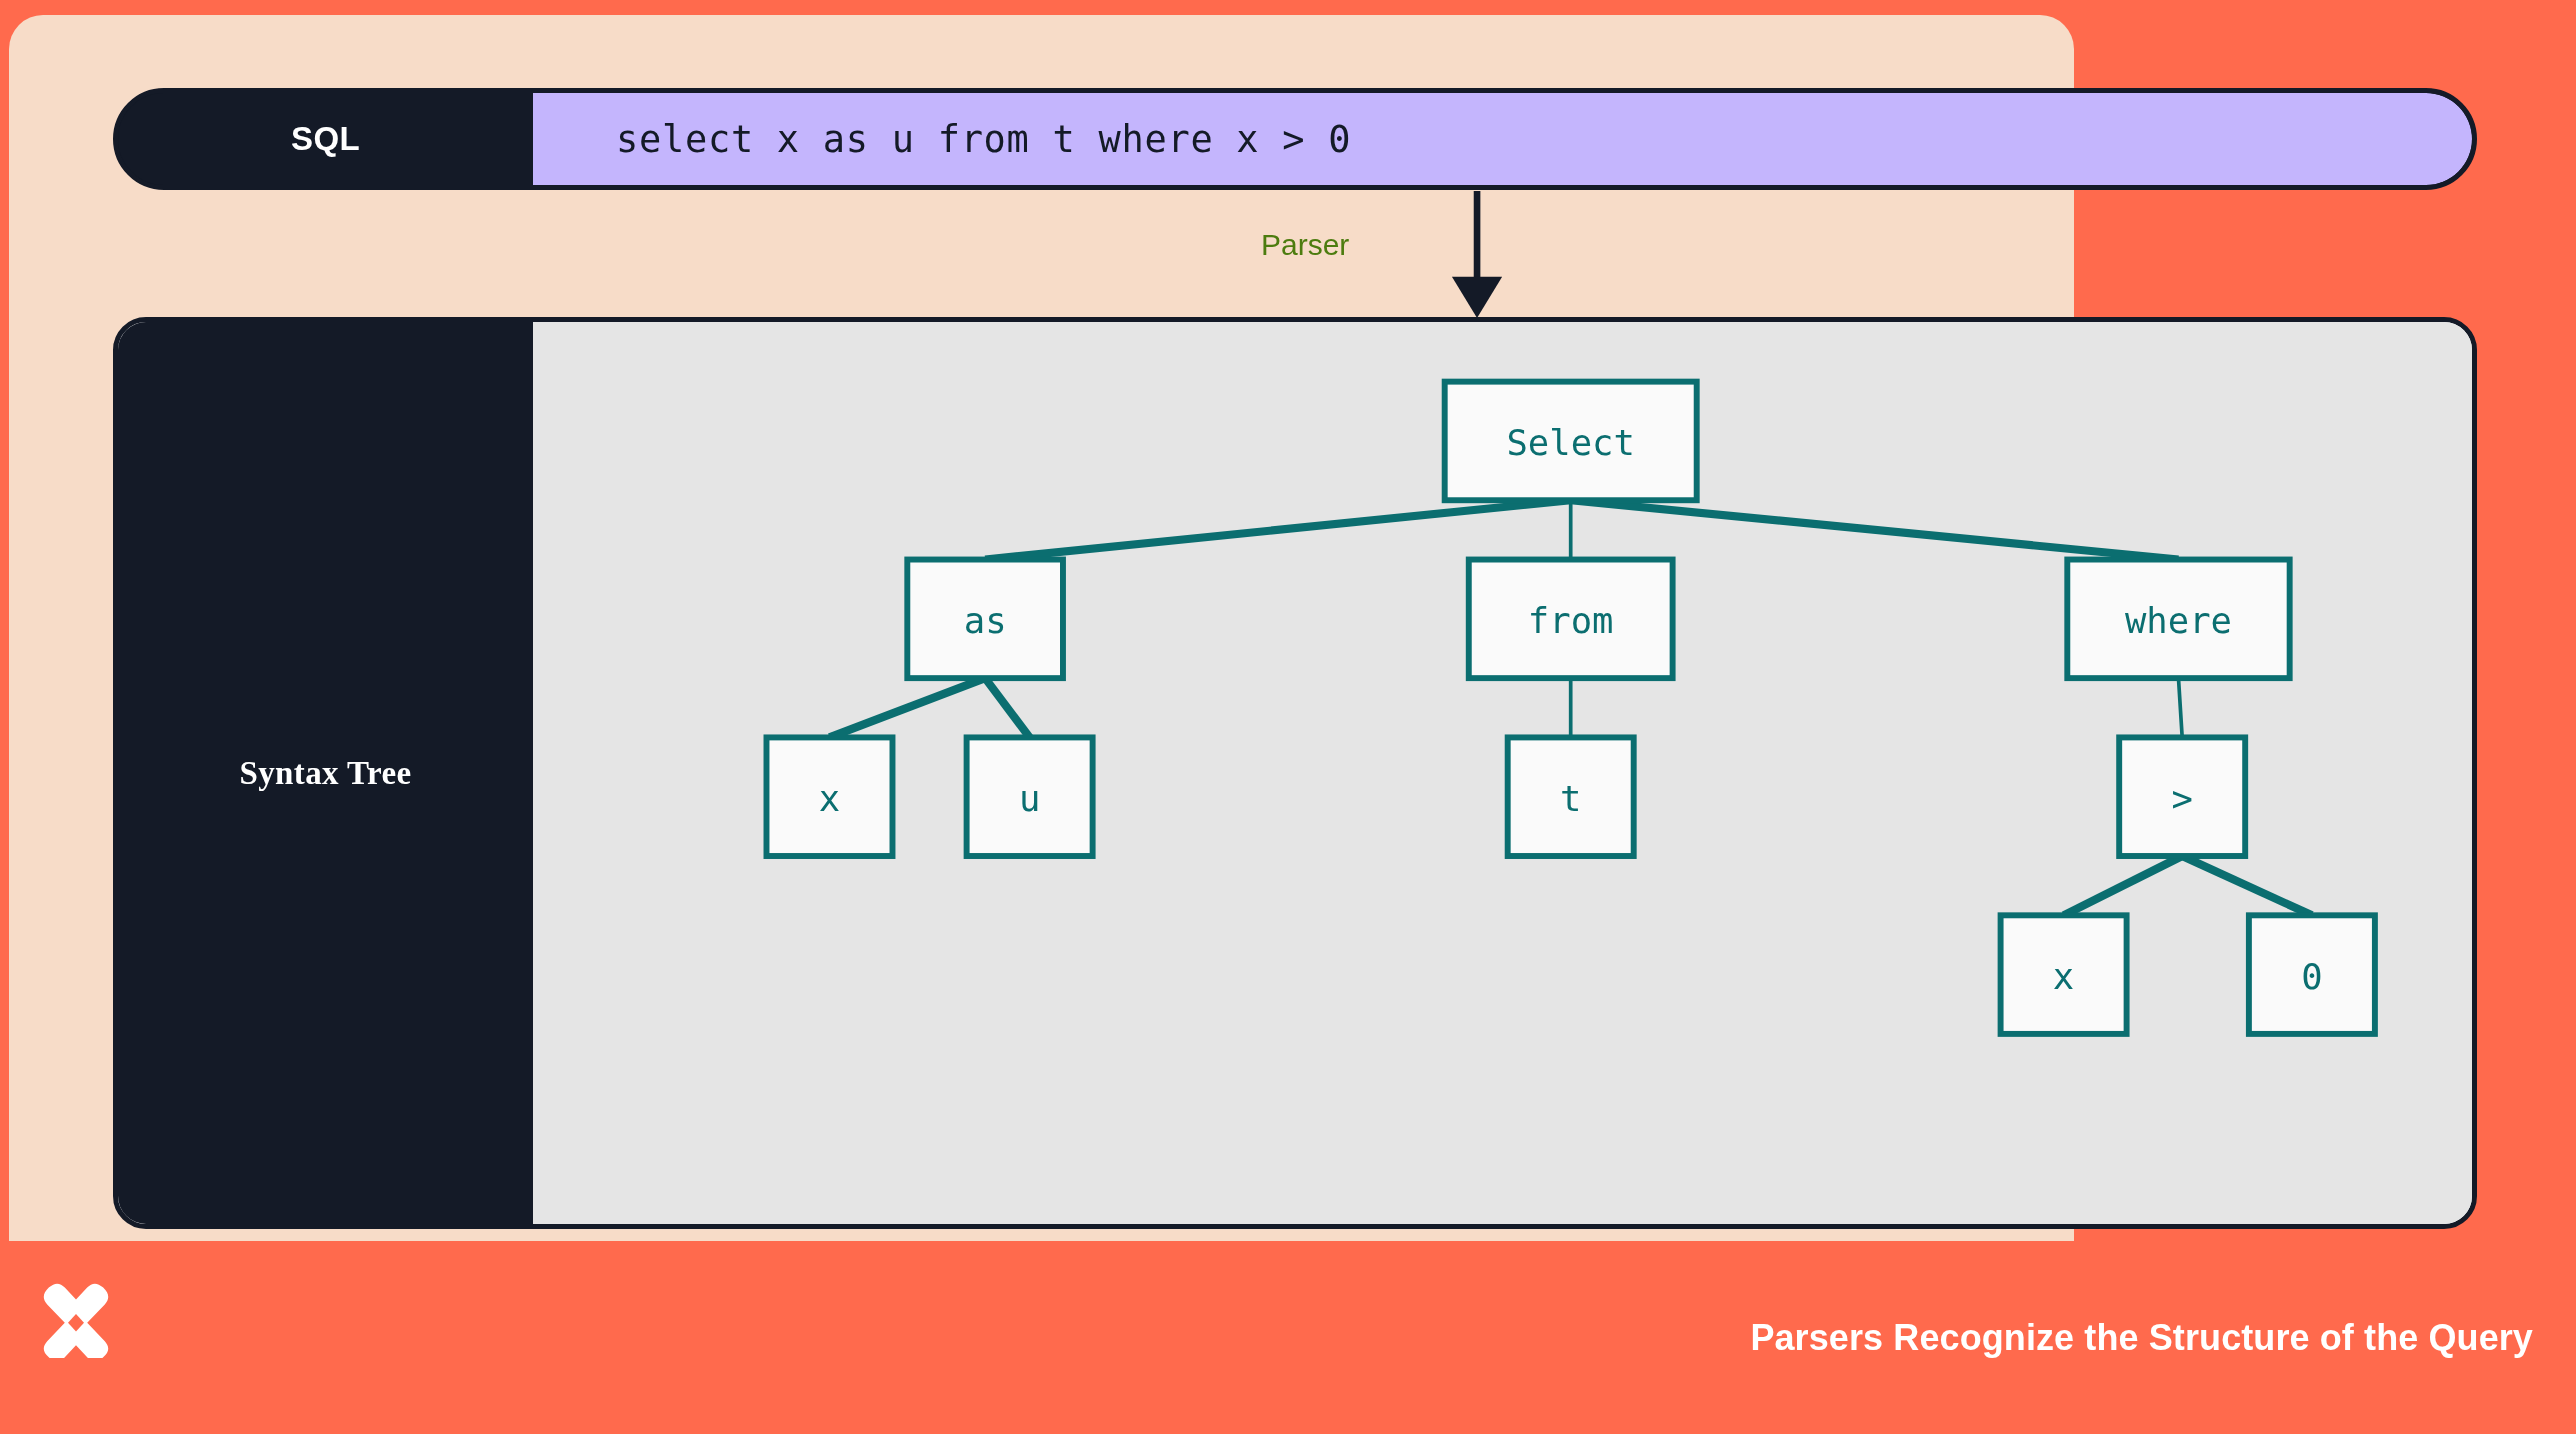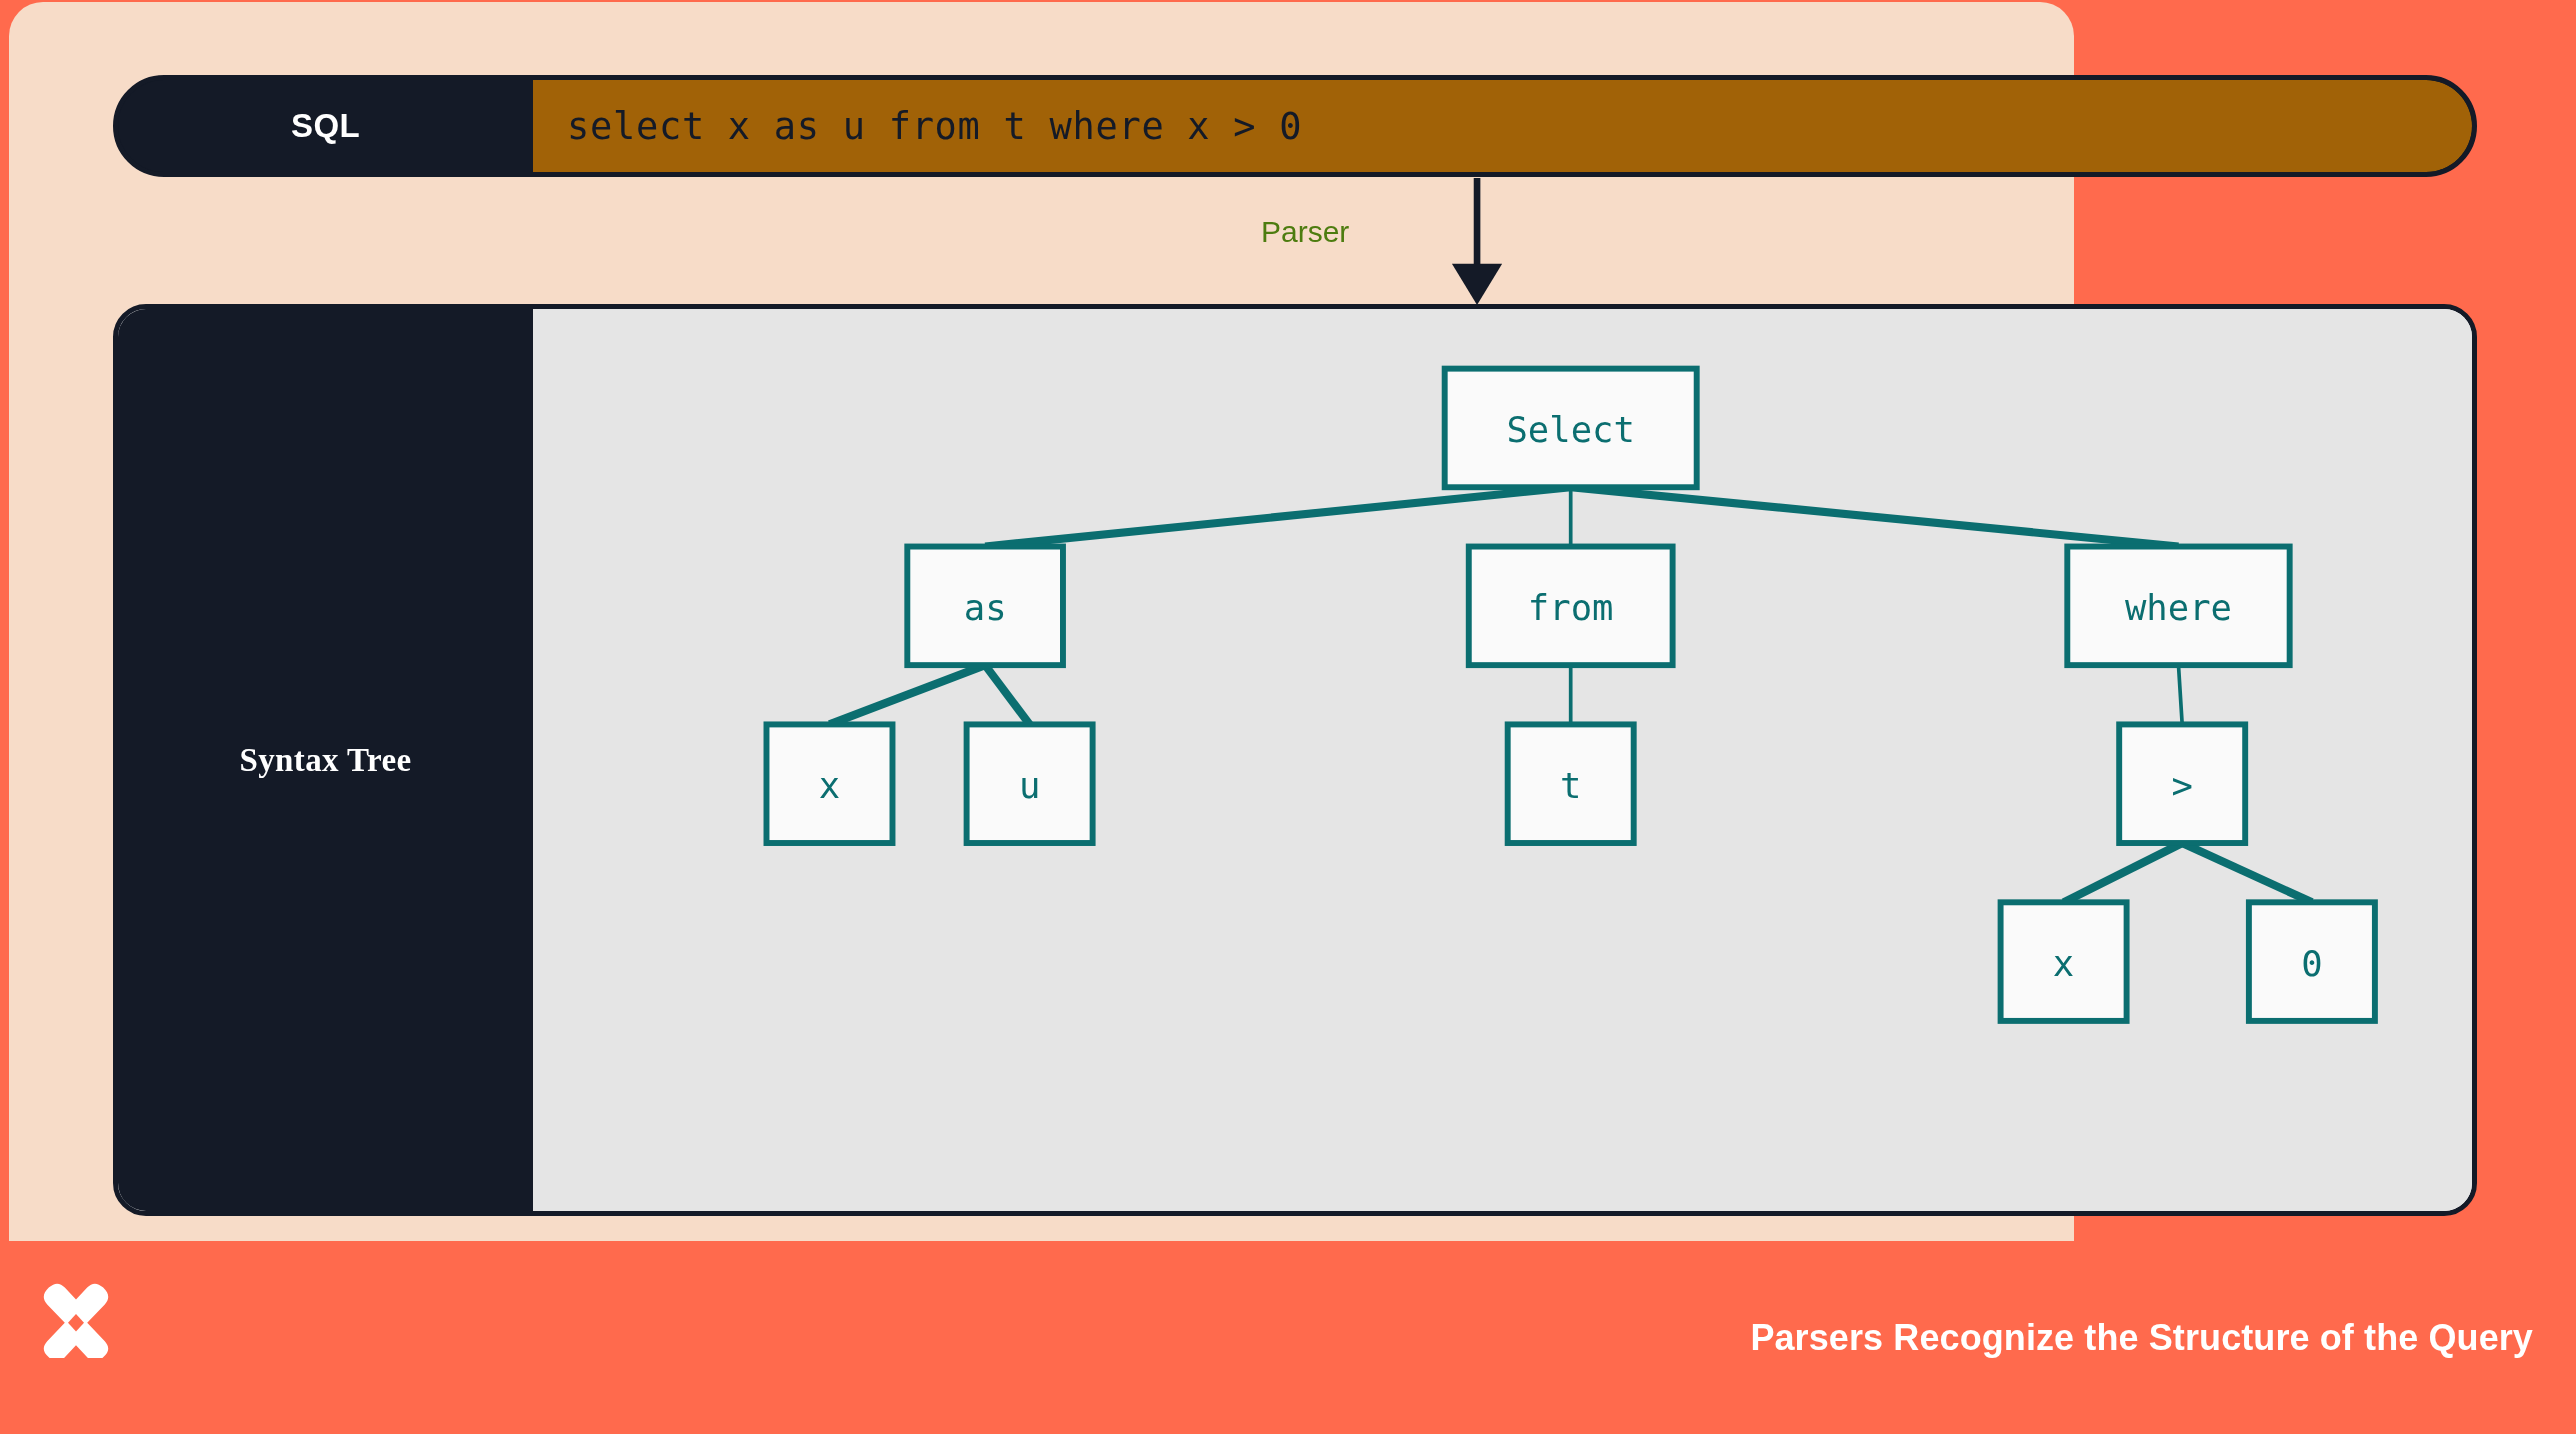--- a/index.html
+++ b/index.html
@@ -12,21 +12,21 @@
 
   #root {
     position:relative;
     width:2576px; height:1435px;
     background:#FF6A4D;
   }
 
   
   .peach-card {
     position:absolute;
-    left:9px; top:2px;
+    left:9px; top:15px;
     width:2065px; height:1276px;
     background:#F7DCC8;
     border-radius:34px;
   }
 
   
   .sql-bar {
     position:absolute;
     left:104px; top:73px;
     width:2364px; height:102px;
@@ -46,25 +46,25 @@
     justify-content:center;
   }
   .sql-label-cell span {
     color:#FFFFFF;
     font-size:33px;
     font-weight:700;
     letter-spacing:0.4px;
   }
   .sql-value-cell {
     flex:1 1 auto;
-    background:#a16207;
+    background:#c4b5fd;
     border-radius:0 46px 46px 0;
     display:flex;
     align-items:center;
-    padding-left:34px;
+    padding-left:83px;
   }
   .sql-value-cell span {
     color:#141A27;
     font-family:"DejaVu Sans Mono", monospace;
     font-size:37px;
     letter-spacing:0.7px;
     white-space:pre;
   }
 
   

